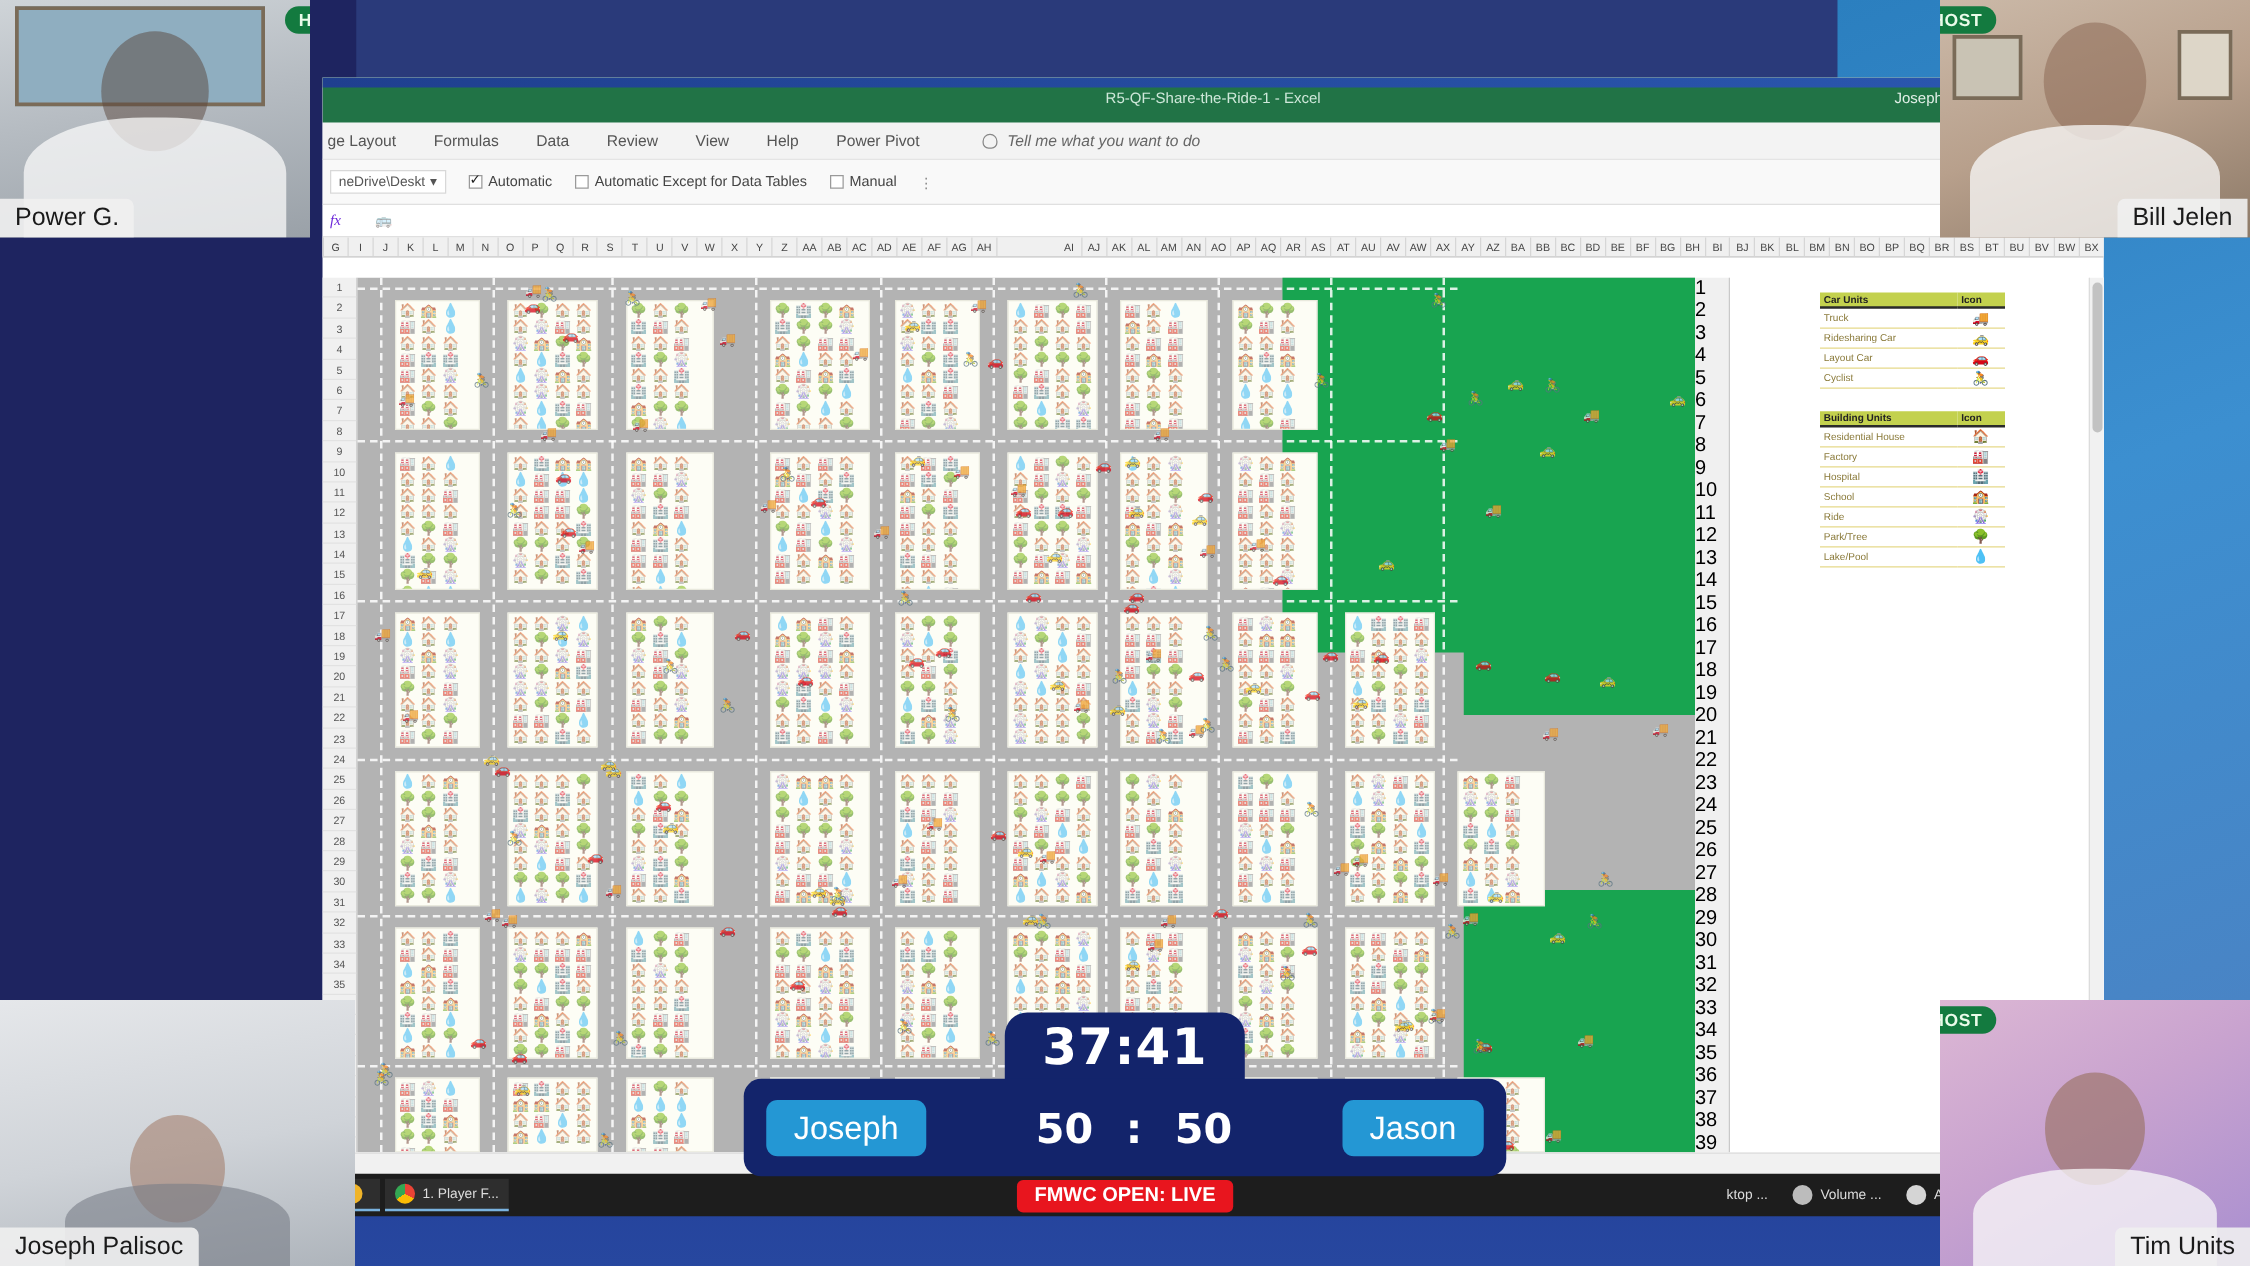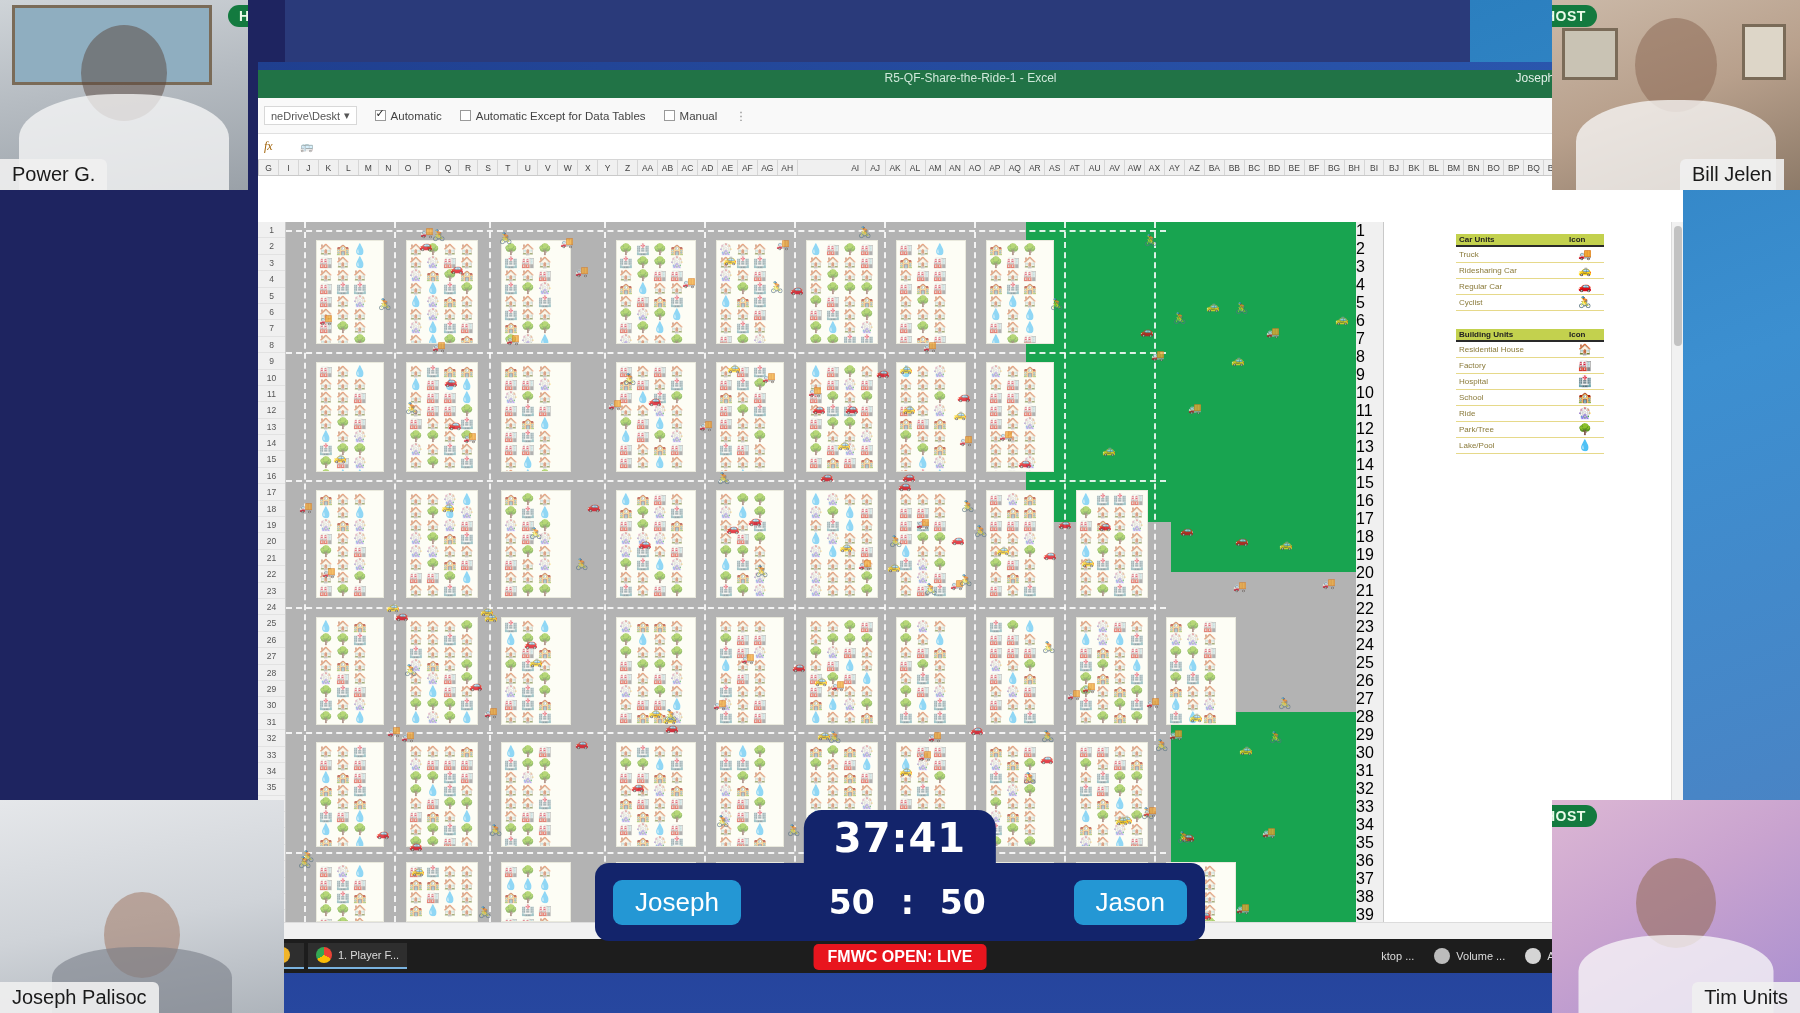--- a/index.html
+++ b/index.html
@@ -36,21 +36,21 @@
            gap:18px; padding-left:6px; font-size:11.5px; color:#444; border-bottom:1px solid #e0e0e0;}
   .calcbox { display:flex; align-items:center; gap:5px; white-space:nowrap;}
   .cbx { width:11px; height:11px; border:1px solid #9a9a9a; background:#fff; display:inline-block;
          position:relative; }
   .cbx.on::after { content:"✓"; position:absolute; left:0px; top:-4px; font-size:11px; color:#222; }
   .pathchip { display:flex; align-items:center; gap:4px; border:1px solid #d8d8d8;
          background:#fff; padding:2px 6px; font-size:11px; color:#555; }
 
   .formula-bar { height:26px; background:#fff; border-bottom:1px solid #d6d6d6;
          display:flex; align-items:center; gap:14px; padding-left:6px; font-size:12px; color:#444; }
-  .fx { font-style:italic; font-family:"Liberation Serif", serif; color:#a16207; }
+  .fx { font-style:italic; font-family:"Liberation Serif", serif; color:#6d28d9; }
 
   
   .colhdr { display:flex; height:16px; background:#f0f0f0; border-bottom:1px solid #c9c9c9;
             font-size:8.5px; color:#444; }
   .colhdr .corner { width:28px; border-right:1px solid #c9c9c9; background:#e8e8e8; }
   .colhdr .c { flex:0 0 auto; border-right:1px solid #d6d6d6; text-align:center; line-height:16px; }
 
   
   .sheet { position:absolute; left:0; top:160px; width:1425px; height:700px; background:#fff;
            overflow:hidden; }
@@ -155,20 +155,33 @@
 
   <div class="excel">
 
     <div class="excel-title">
       <div class="topstrip"></div>
       <div class="ttxt">R5-QF-Share-the-Ride-1  -  Excel</div>
       <div class="acct">Joseph Michael Palisoc</div>
       <div class="avatar"></div>
     </div>
 
+    <div class="ribbon-tabs">
+      <span class="tab">ge Layout</span>
+      <span class="tab">Formulas</span>
+      <span class="tab">Data</span>
+      <span class="tab">Review</span>
+      <span class="tab">View</span>
+      <span class="tab">Help</span>
+      <span class="tab">Power Pivot</span>
+      <span class="tellme">
+        <span class="bulb"></span>
+        <span>Tell me what you want to do</span>
+      </span>
+    </div>
 
     <div class="ribbon-body">
       <span class="pathchip">
         <span>neDrive\Deskt</span>
         <span>▾</span>
       </span>
       <span class="calcbox">
         <span class="cbx on"></span>
         <span>Automatic</span>
       </span>
@@ -2128,21 +2141,21 @@
               <tbody id="carlegendhost">
                 <tr>
                   <td>Truck</td>
                   <td class="ic">🚚</td>
                 </tr>
                 <tr>
                   <td>Ridesharing Car</td>
                   <td class="ic">🚕</td>
                 </tr>
                 <tr>
-                  <td>Regular Car</td>
+                  <td>Layout Car</td>
                   <td class="ic">🚗</td>
                 </tr>
                 <tr>
                   <td>Cyclist</td>
                   <td class="ic">🚴</td>
                 </tr>
               </tbody>
           </table>
 
           <div style="height:18px;"></div>
@@ -2236,21 +2249,21 @@
     <div class="host" style="left:228px;top:5px;">HOST</div>
     <div class="namebar">Power G.</div>
   </div>
 
   <div class="tile tile-bill">
     <div class="wallart" style="left:10px;top:28px;width:56px;height:52px;background:#c9c3b4;"></div>
     <div class="wallart" style="right:14px;top:24px;width:44px;height:56px;background:#ddd6c8;"></div>
     <div class="head" style="top:18px;width:82px;height:94px;background:rgba(140,105,85,.55);"></div>
     <div class="torso" style="bottom:0;width:200px;height:90px;"></div>
     <div class="host" style="left:-18px;top:5px;">HOST</div>
-    <div class="namebar" style="left:auto;right:16px;border-radius:6px 0 0 0;">Bill Jelen</div>
+    <div class="namebar" style="left:auto;right:2px;border-radius:6px 0 0 0;">Bill Jelen</div>
   </div>
 
   <div class="tile tile-joseph">
     <div class="head" style="top:92px;width:76px;height:86px;background:rgba(160,120,100,.55);"></div>
     <div class="torso" style="bottom:0;width:180px;height:66px;background:rgba(120,125,135,.6);"></div>
     <div class="namebar">Joseph Palisoc</div>
   </div>
 
   <div class="tile tile-tim">
     <div class="head" style="top:58px;width:80px;height:90px;background:rgba(150,110,92,.6);"></div>

